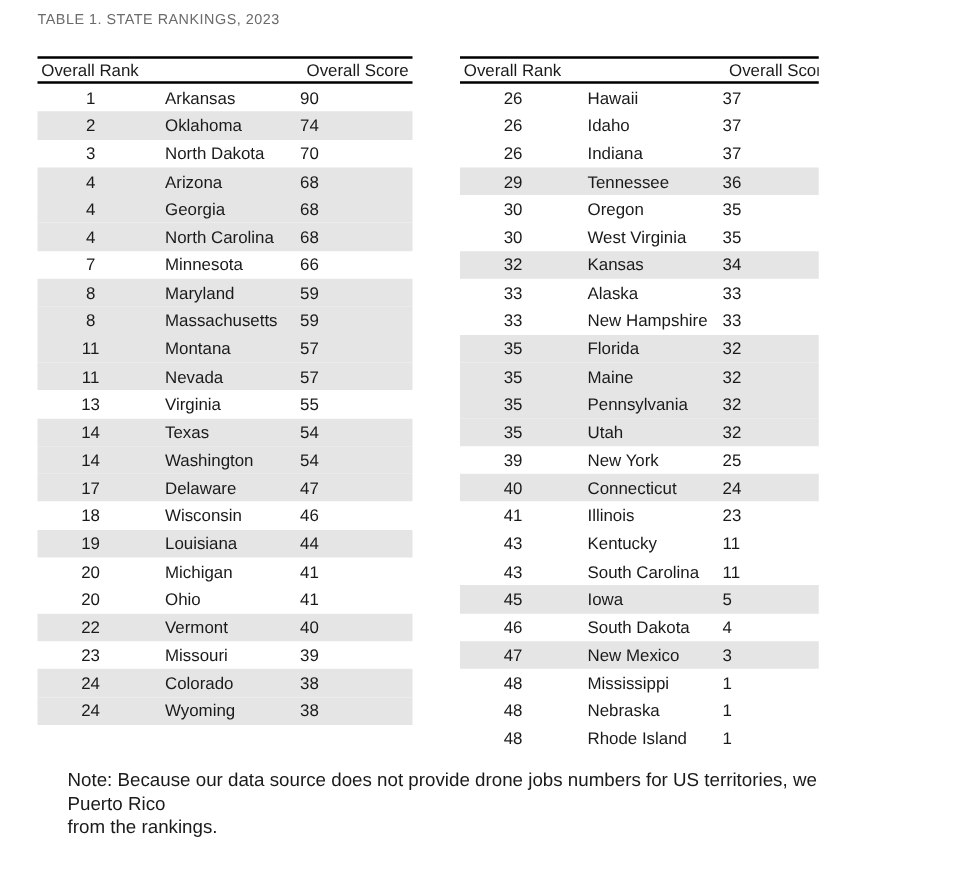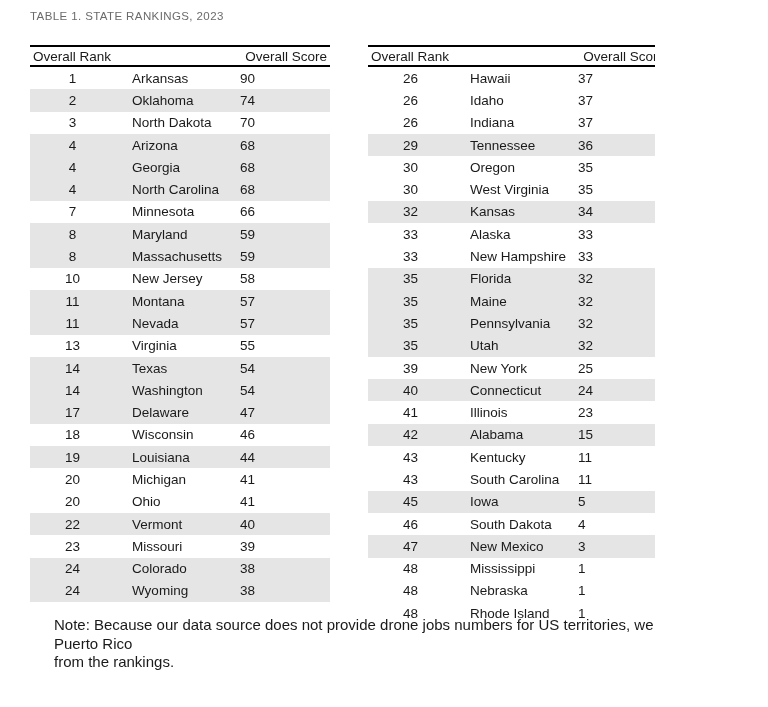--- a/index.html
+++ b/index.html
@@ -121,25 +121,20 @@
     <span class="cell state">Maryland</span>
     <span class="cell score">59</span>
   </div>
 
   <div class="trow shaded">
     <span class="cell rank">8</span>
     <span class="cell state">Massachusetts</span>
     <span class="cell score">59</span>
   </div>
 
-  <div class="trow">
-    <span class="cell rank">10</span>
-    <span class="cell state">New Jersey</span>
-    <span class="cell score">58</span>
-  </div>
 
   <div class="trow shaded">
     <span class="cell rank">11</span>
     <span class="cell state">Montana</span>
     <span class="cell score">57</span>
   </div>
 
   <div class="trow shaded">
     <span class="cell rank">11</span>
     <span class="cell state">Nevada</span>
@@ -316,25 +311,20 @@
     <span class="cell state">Connecticut</span>
     <span class="cell score">24</span>
   </div>
 
   <div class="trow">
     <span class="cell rank">41</span>
     <span class="cell state">Illinois</span>
     <span class="cell score">23</span>
   </div>
 
-  <div class="trow shaded">
-    <span class="cell rank">42</span>
-    <span class="cell state">Alabama</span>
-    <span class="cell score">15</span>
-  </div>
 
   <div class="trow">
     <span class="cell rank">43</span>
     <span class="cell state">Kentucky</span>
     <span class="cell score">11</span>
   </div>
 
   <div class="trow">
     <span class="cell rank">43</span>
     <span class="cell state">South Carolina</span>

